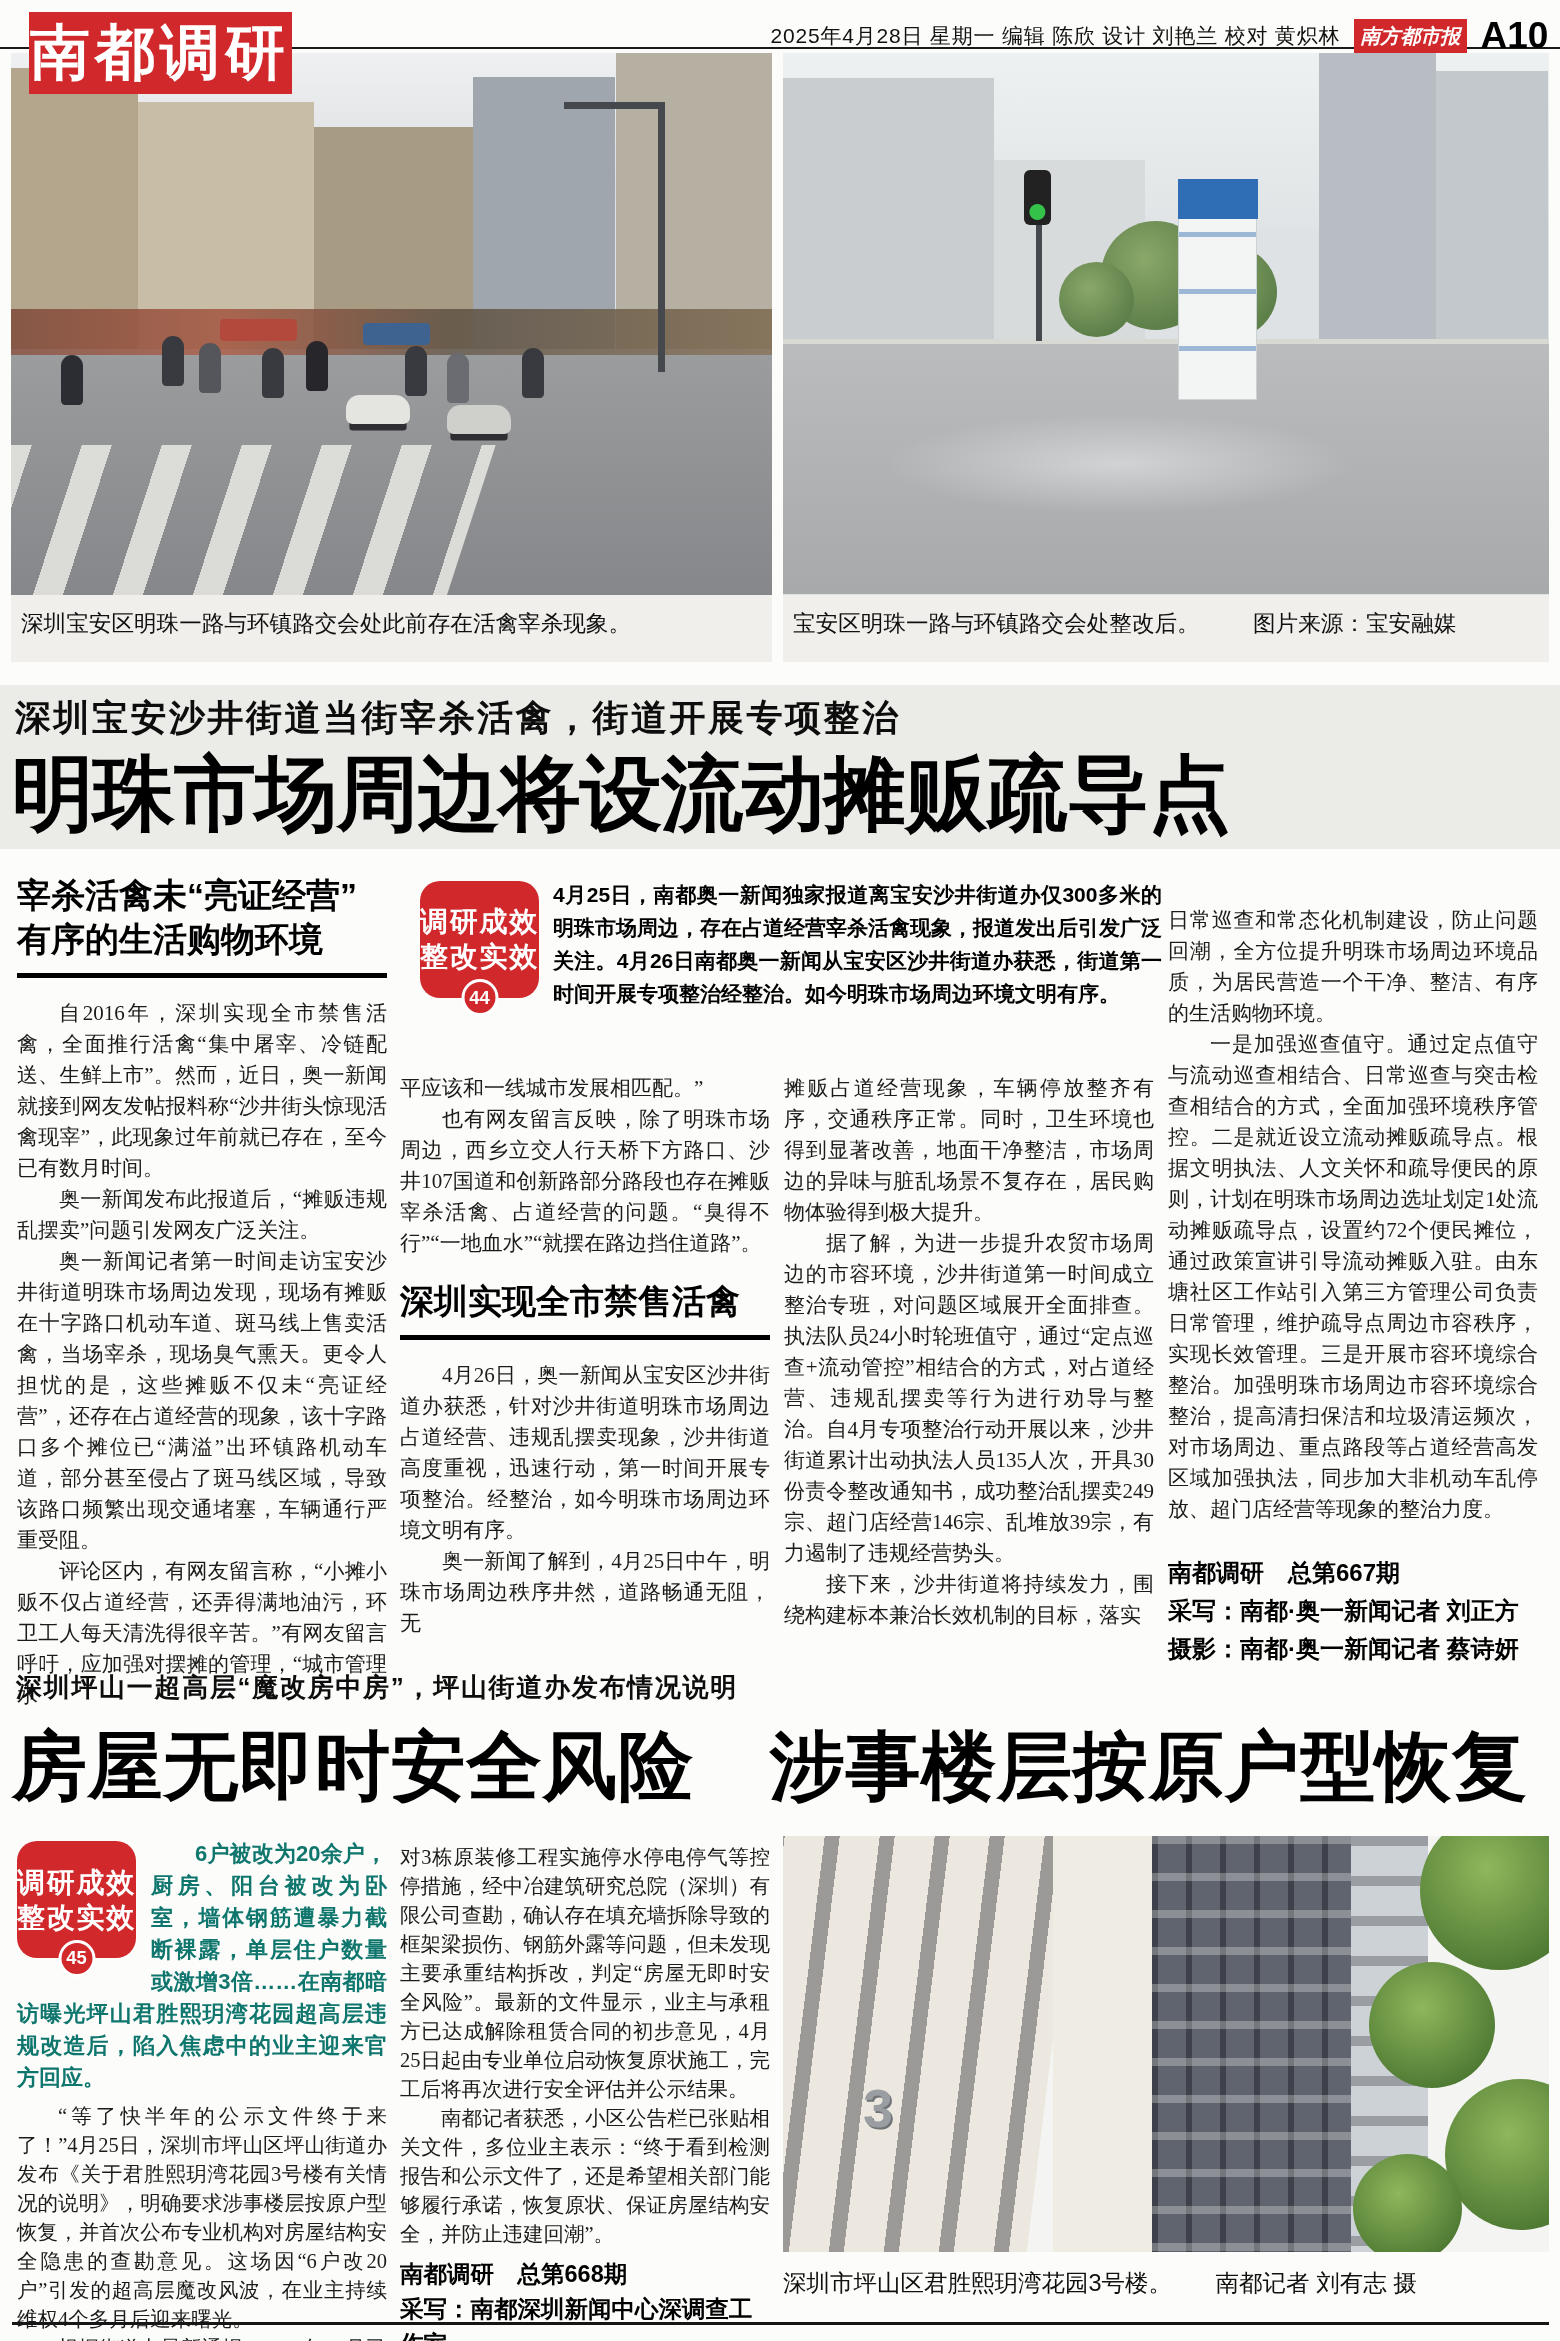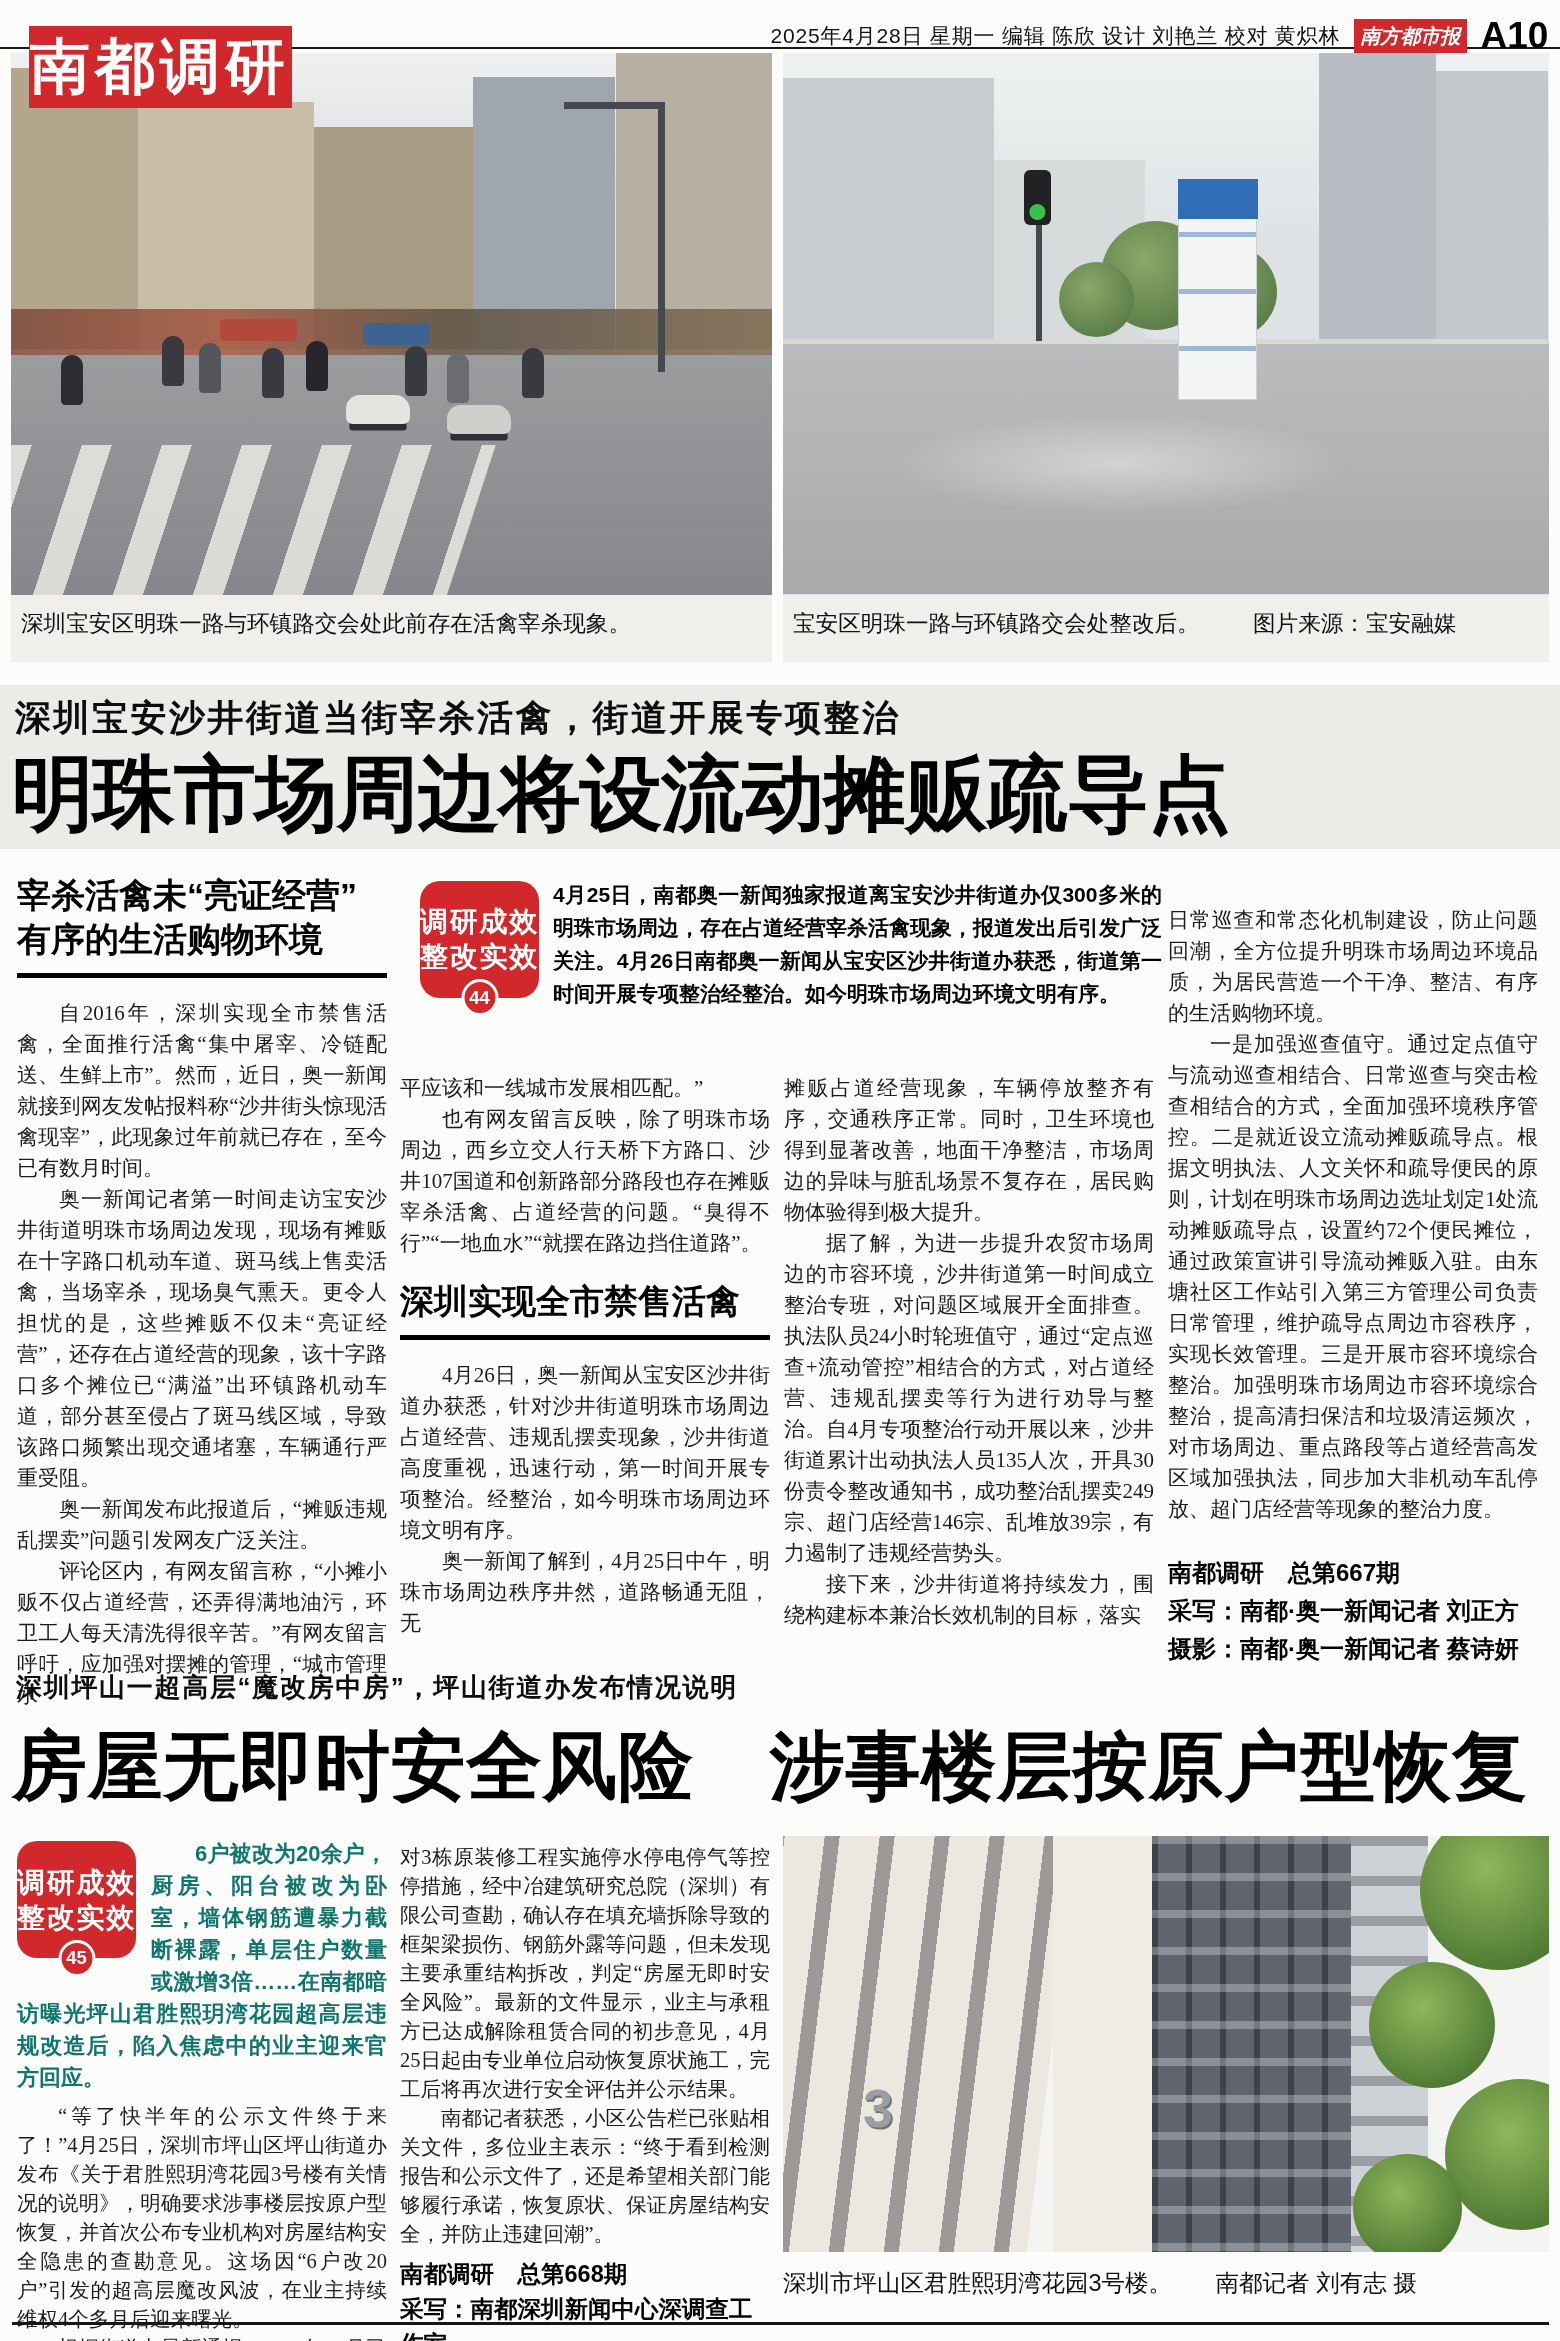--- a/index.html
+++ b/index.html
@@ -1,20 +1,20 @@
 <!DOCTYPE html>
 <html style="font-size:13.4px"><head>
 <meta charset="utf-8">
 <style>
   html,body{margin:0;padding:0;background:#888;}
   .page{position:relative;width:1560px;height:2342px;background:#fcfcfa;overflow:hidden;
         font-family:"Liberation Serif",serif;color:#1b1b1b;}
   
   .hdr-rule{position:absolute;left:0;top:47px;width:1560px;height:1.7px;background:#1a1a1a;}
-  .brand{position:absolute;left:28.5px;top:26px;width:263px;height:82px;background:#d0282b;z-index:6;
+  .brand{position:absolute;left:28.5px;top:12px;width:263px;height:82px;background:#d0282b;z-index:6;
          display:flex;align-items:center;justify-content:center;
          font-family:"Liberation Sans",sans-serif;font-weight:bold;font-size:60px;color:#fff;letter-spacing:5px;}
   .hdr-right{position:absolute;right:11.7px;top:15px;display:flex;align-items:center;gap:13.4px;
              font-family:"Liberation Sans",sans-serif;z-index:6;}
   .hdr-date{font-size:21px;color:#111;letter-spacing:0.8px;}
   .hdr-masthead{background:#d0282b;color:#fff;font-weight:bold;font-size:20px;padding:3.4px 6.7px;font-style:italic;}
   .hdr-page{font-size:37px;font-weight:bold;color:#000;}
   
   .photo{position:absolute;top:53px;height:542px;overflow:hidden;background:#dfe2e4;}
   .photo-left{left:11px;width:761px;}
@@ -192,22 +192,22 @@
   <div class="headline headline1">明珠市场周边将设流动摊贩疏导点</div>
 
   <div class="a1col col1">
     <div class="colhead">
       <div>宰杀活禽未“亮证经营”</div>
       <div>有序的生活购物环境</div>
     </div>
     <div class="colrule"></div>
     <div class="bodytext mt">
       <p>自2016年，深圳实现全市禁售活禽，全面推行活禽“集中屠宰、冷链配送、生鲜上市”。然而，近日，奥一新闻就接到网友发帖报料称“沙井街头惊现活禽现宰”，此现象过年前就已存在，至今已有数月时间。</p>
+      <p>奥一新闻发布此报道后，“摊贩违规乱摆卖”问题引发网友广泛关注。</p>
       <p>奥一新闻记者第一时间走访宝安沙井街道明珠市场周边发现，现场有摊贩在十字路口机动车道、斑马线上售卖活禽，当场宰杀，现场臭气熏天。更令人担忧的是，这些摊贩不仅未“亮证经营”，还存在占道经营的现象，该十字路口多个摊位已“满溢”出环镇路机动车道，部分甚至侵占了斑马线区域，导致该路口频繁出现交通堵塞，车辆通行严重受阻。</p>
-      <p>奥一新闻发布此报道后，“摊贩违规乱摆卖”问题引发网友广泛关注。</p>
       <p>评论区内，有网友留言称，“小摊小贩不仅占道经营，还弄得满地油污，环卫工人每天清洗得很辛苦。”有网友留言呼吁，应加强对摆摊的管理，“城市管理水</p>
     </div>
   </div>
 
   <div class="stamp stamp-abs">
     <div class="stamp-line">调研成效</div>
     <div class="stamp-line">整改实效</div>
     <div class="stamp-num">44</div>
   </div>
   <div class="intro1">4月25日，南都奥一新闻独家报道离宝安沙井街道办仅300多米的明珠市场周边，存在占道经营宰杀活禽现象，报道发出后引发广泛关注。4月26日南都奥一新闻从宝安区沙井街道办获悉，街道第一时间开展专项整治经整治。如今明珠市场周边环境文明有序。</div>

